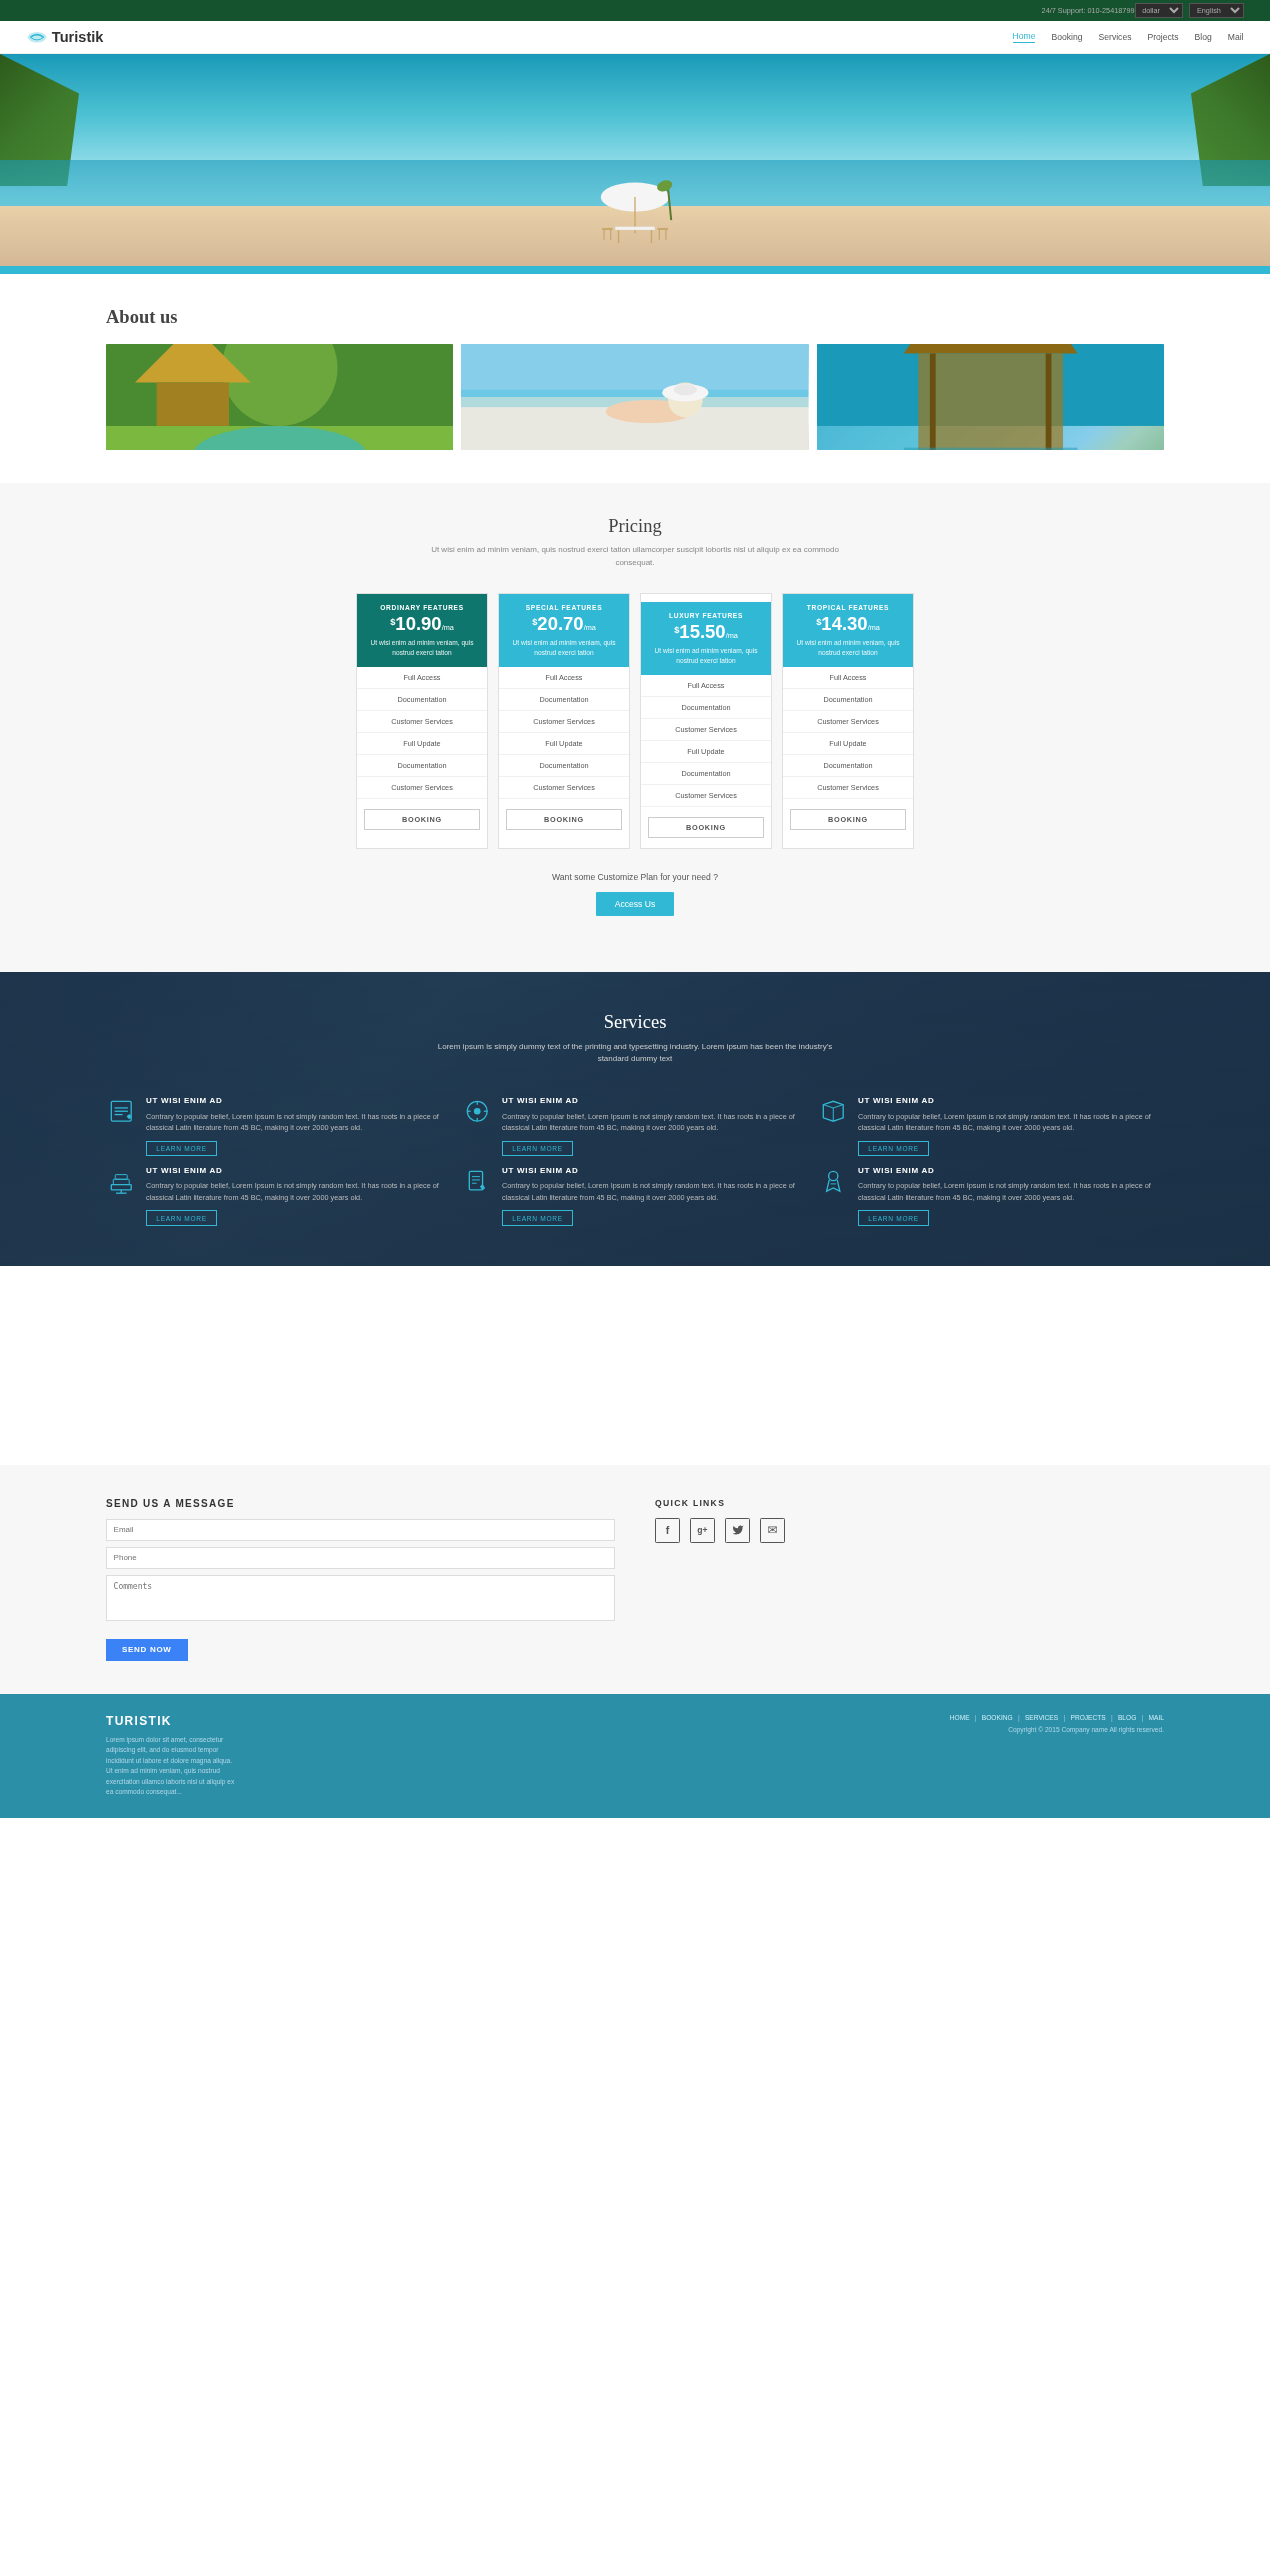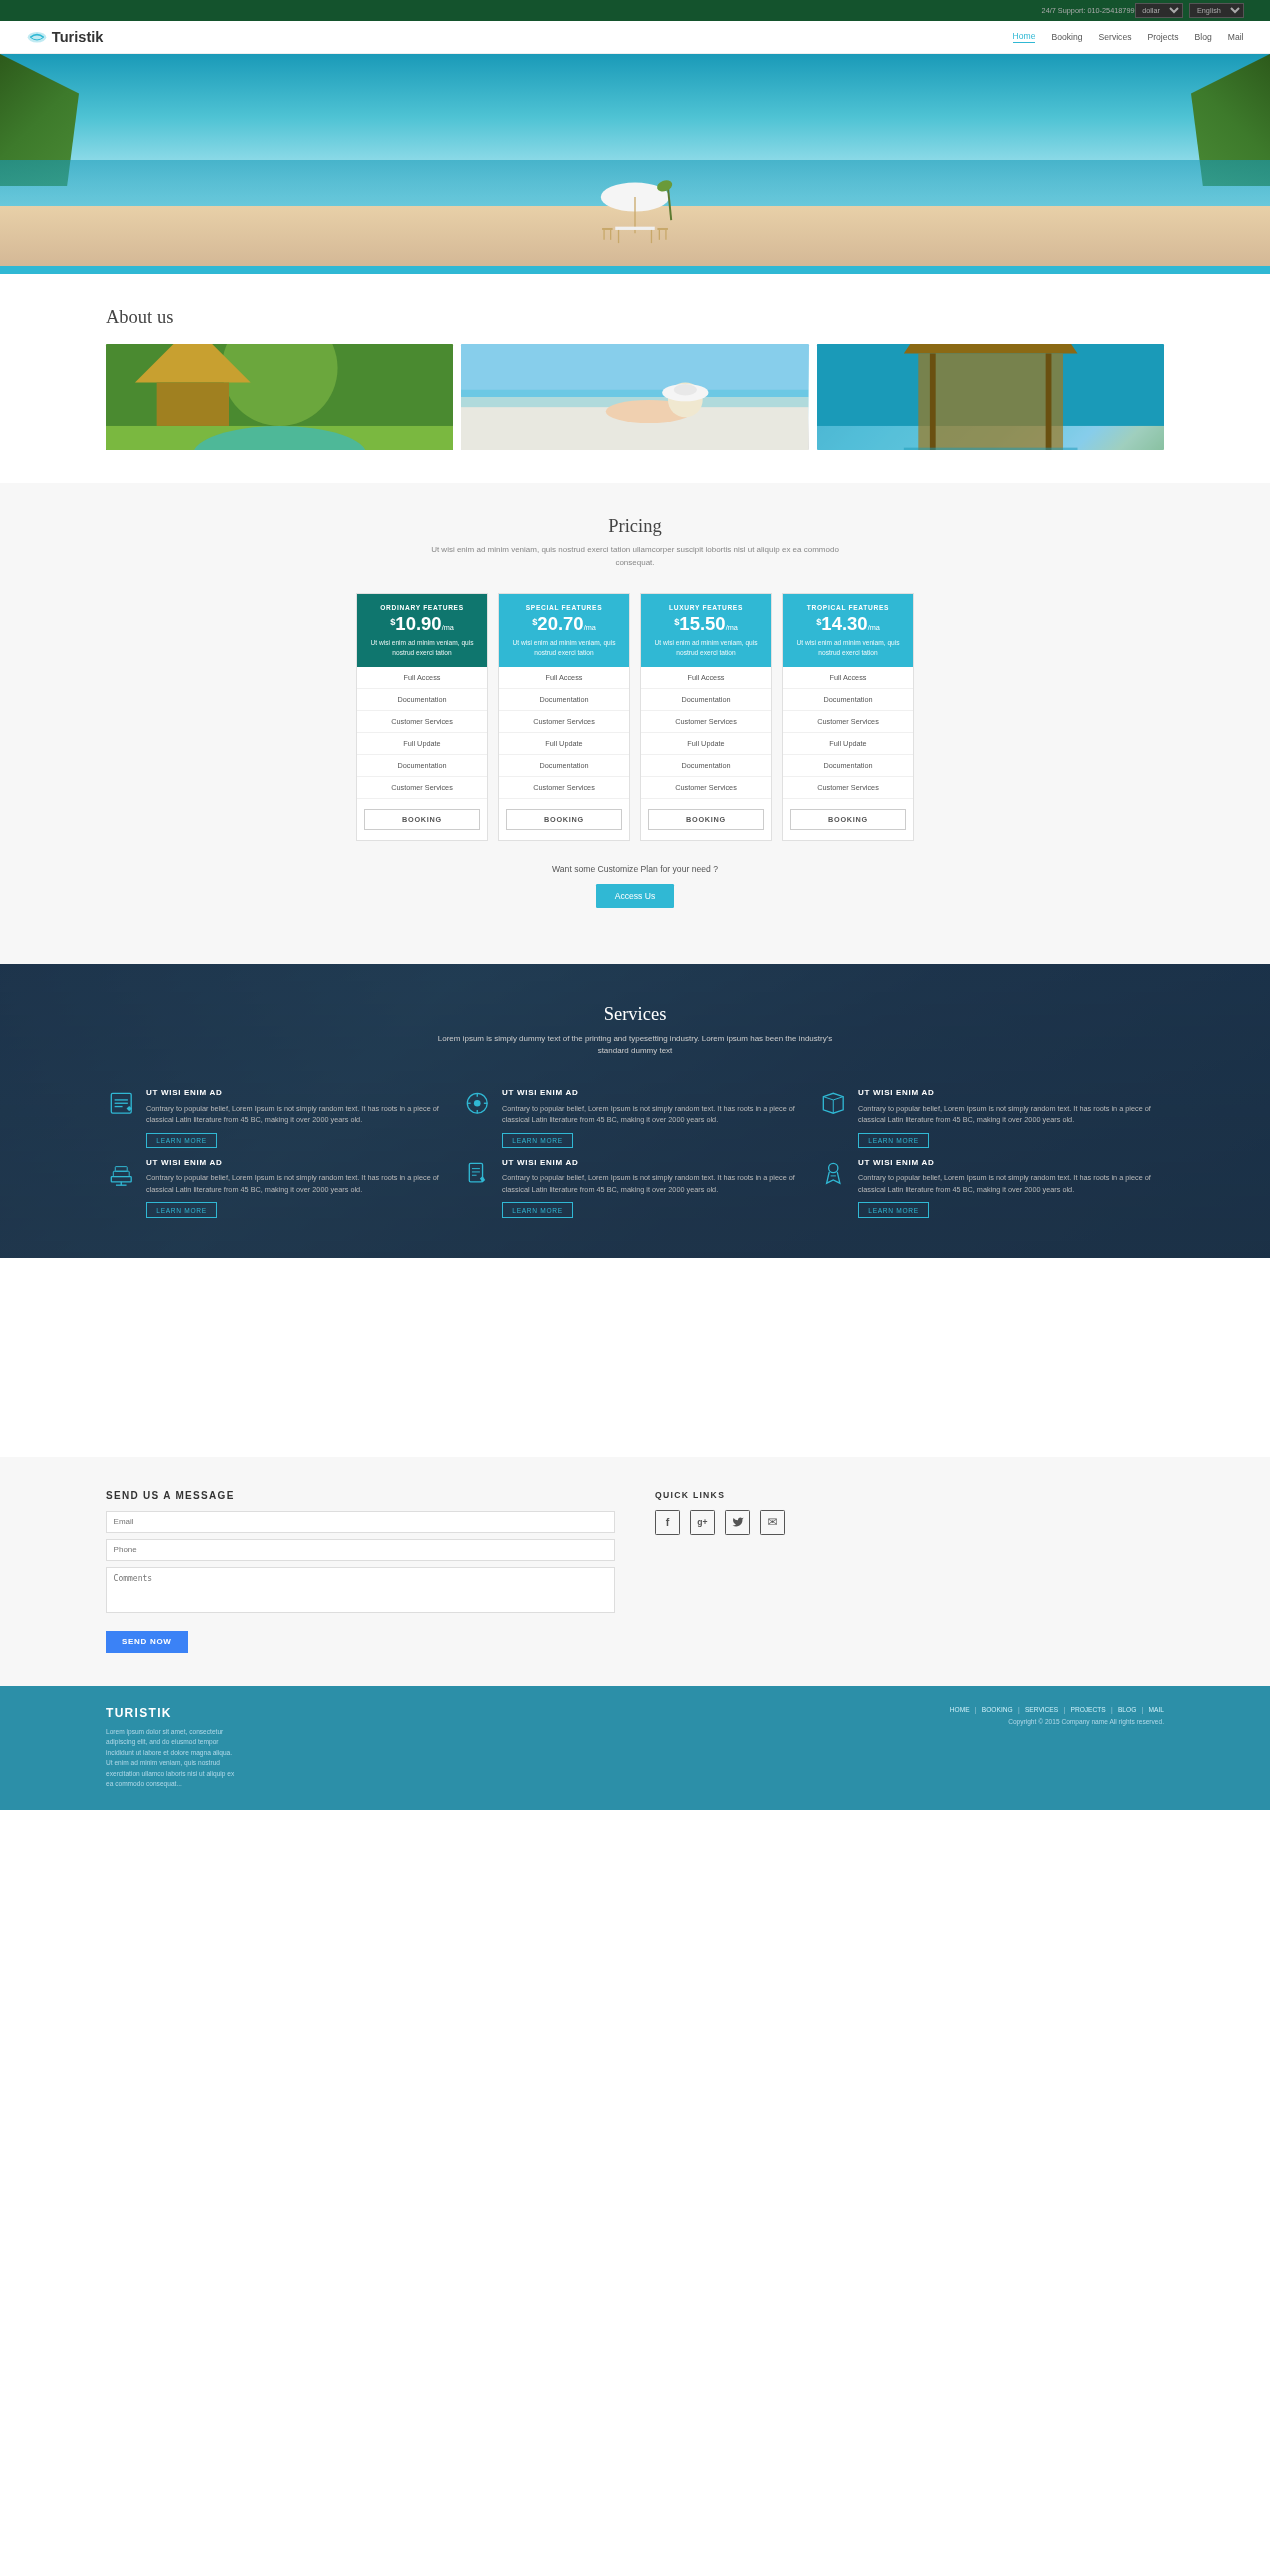--- a/index.html
+++ b/index.html
@@ -112,21 +112,21 @@
       height: 8px;
     }
 
     
     .about-section {
       padding: 33px 106px;
       background: #fff;
     }
     .about-section h2 {
       font-size: 18.5px;
-      font-weight: 400;
+      font-weight: 700;
       color: #444;
       margin-bottom: 16.5px;
       font-family: Georgia, serif;
     }
     .about-images {
       display: flex;
       gap: 8px;
     }
     .about-img {
       flex: 1;
@@ -174,21 +174,21 @@
       border: 0.7px solid #e0e0e0;
       text-align: center;
       max-width: 132px;
     }
     .pricing-header {
       padding: 10px 6.6px;
       color: #fff;
     }
     .pricing-header.ordinary { background: #0f766e; }
     .pricing-header.special { background: #30b8d4; }
-    .pricing-header.luxury { background: #30b8d4; }
+    .pricing-header.luxury { background: #30b8d4; margin-top: 8px; }
     .pricing-header.tropical { background: #30b8d4; }
     .pricing-header .plan-name {
       font-size: 6.6px;
       font-weight: bold;
       letter-spacing: 0.7px;
       text-transform: uppercase;
       margin-bottom: 4px;
     }
     .pricing-header .price {
       font-size: 18.5px;

